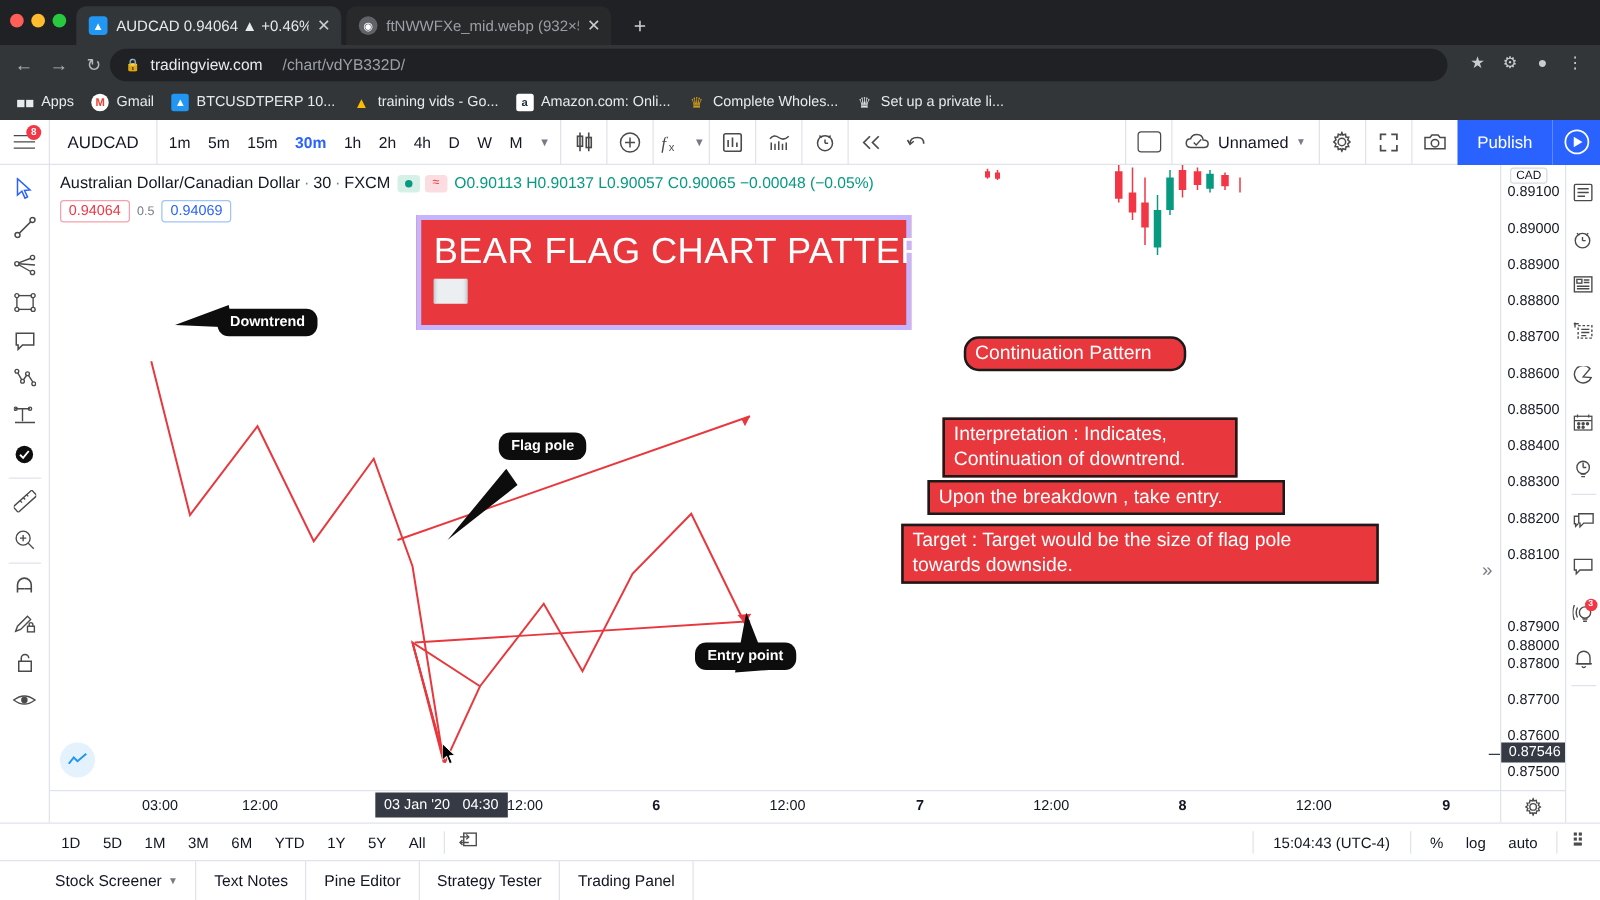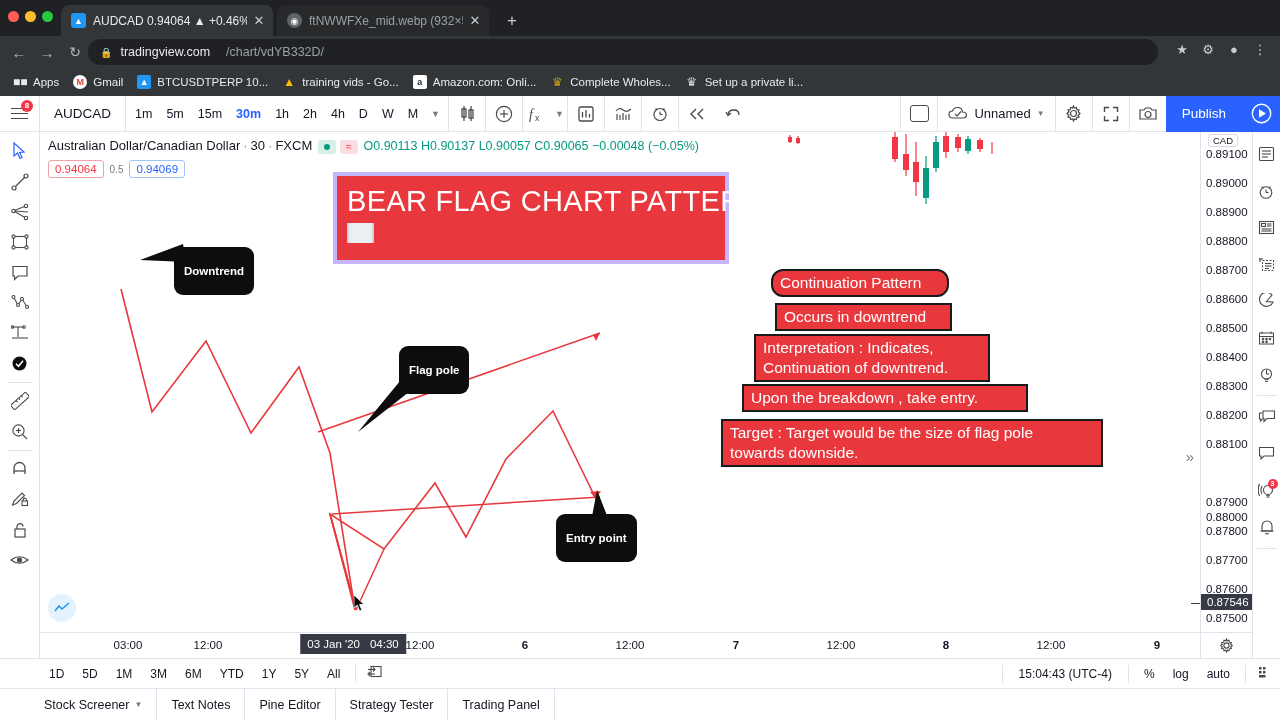--- a/index.html
+++ b/index.html
@@ -240,21 +240,21 @@
   .note {
     position: absolute; background: #e8383d; border: 2px solid #1a1a1a;
     color: #ffffff; font-size: 15.5px; line-height: 20px;
     padding: 2px 7px; white-space: pre-line;
   }
 
   
   .callout {
     position: absolute; background: #0d0d0d; border-radius: 9px;
     color: #ffffff; font-size: 11.5px; font-weight: bold;
-    padding: 18px 10px; white-space: nowrap; z-index: 5;
+    padding: 5px 10px; white-space: nowrap; z-index: 5;
   }
 
   
   .time-axis {
     position: absolute; top: 632px; left: 40px; width: 1160px; height: 26px;
     background: #fff; border-top: 1px solid #e0e3eb;
     font-size: 11.5px; color: #131722;
   }
   .tlabel { position: absolute; top: 6px; transform: translateX(-50%); white-space: nowrap; }
   .tlabel.bold { font-weight: 600; }
@@ -758,21 +758,20 @@
       <span class="spread">0.5</span>
       <span class="ask"><span>0.94069</span></span>
     </div>
 
     <div class="banner">
       <div class="banner-text">BEAR FLAG CHART PATTERN.</div>
       <div class="flag-emoji"></div>
     </div>
 
     <div class="note" style="left:731px; top:137px; width:178px;border-radius:12px;">Continuation Pattern</div>
-    <div class="note" style="left:735px; top:171px; width:177px;">Occurs in downtrend</div>
     <div class="note" style="left:714px; top:202px; width:236px;">Interpretation : Indicates,
 Continuation of downtrend.</div>
     <div class="note" style="left:702px; top:252px; width:286px;">Upon the breakdown , take entry.</div>
     <div class="note" style="left:681px; top:287px; width:382px;">Target : Target would be the size of flag pole
 towards downside.</div>
 
     <svg style="position:absolute; left:0; top:0; width:1212px; height:588px; pointer-events:none;">
       <polygon points="100,128 143,112 146,130" fill="#0d0d0d"></polygon>
       <polygon points="318,300 365,243 374,256" fill="#0d0d0d"></polygon>
       <polygon points="557,358 548,406 575,404" fill="#0d0d0d"></polygon>

